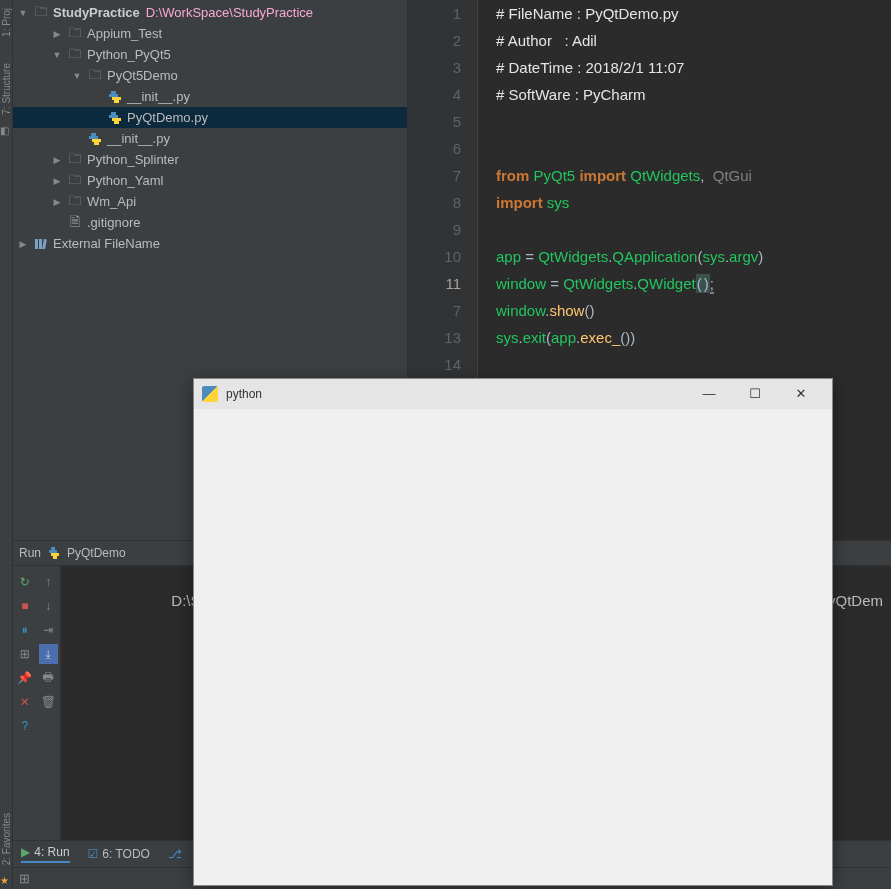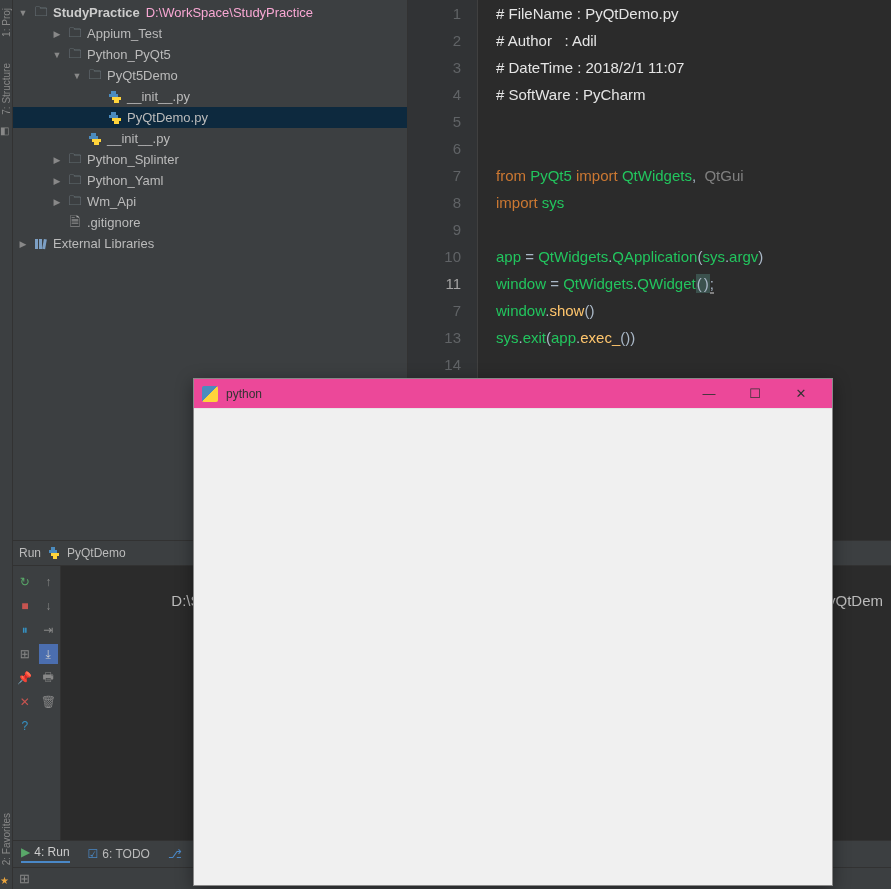--- a/index.html
+++ b/index.html
@@ -19,42 +19,42 @@
 .file-icon { color: #aaa; }
 .lib-icon { color: #7da0c5; }
 .tree-label { color: #bbb; }
 .tree-label.bold { font-weight: bold; color: #ccc; }
 .tree-path { color: #f9a8d4; margin-left: 6px; }
 .editor { flex: 1; background: #2b2b2b; display: flex; font-family: Consolas, monospace; font-size: 15px; line-height: 27px; overflow: hidden; }
 .gutter-nums { width: 70px; background: #313335; color: #606366; text-align: right; padding: 0 16px 0 0; border-right: 1px solid #404040; }
 .gutter-nums .cur { color: #a4a3a3; }
 .code { flex: 1; padding-left: 18px; white-space: pre; color: #a9b7c6; }
 .c-comment { color: #808080; }
-.c-kw { color: #cc7832; font-weight: normal; }
+.c-kw { color: #cc7832; font-weight: bold; }
 .c-func { color: #ffc66d; }
 .c-id { color: #22c55e; }
 .c-p { color: #a9b7c6; }
 .c-paren-hl { background: #3b514d; border: 1px solid #3b514d; }
 .c-red { color: #e5e5e5; }
 .cursor-mark { border-bottom: 2px dotted #808080; }
 .run-panel { height: 300px; background: #2b2b2b; border-top: 1px solid #323232; display: flex; flex-direction: column; }
 .run-header { height: 25px; background: #3c3f41; border-bottom: 1px solid #323232; display: flex; align-items: center; padding: 0 6px; color: #bbb; font-size: 12px; }
 .run-header .py-small { margin: 0 6px; color: #7ec3e6; }
 .run-body { flex: 1; display: flex; }
 .run-tools { width: 48px; background: #3c3f41; border-right: 1px solid #323232; display: flex; flex-direction: column; padding: 4px 2px; }
 .tool-pair { display: flex; gap: 4px; margin: 2px 0; }
 .tool-btn { width: 20px; height: 20px; display: flex; align-items: center; justify-content: center; cursor: pointer; font-size: 12px; }
 .tool-btn.active { background: #4b6eaf; }
 .run-output { flex: 1; padding: 8px 20px; font-family: Consolas, monospace; font-size: 15px; color: #bbb; white-space: pre; overflow: hidden; }
 .bottom-bar { height: 27px; background: #3c3f41; border-top: 1px solid #323232; display: flex; align-items: center; padding: 0 8px; font-size: 12px; gap: 18px; }
 .bottom-item { display: flex; align-items: center; gap: 4px; cursor: pointer; }
 .bottom-item.active { color: #ccc; border-bottom: 2px solid #4a88c7; padding-bottom: 2px; }
 .status-bar { height: 22px; background: #3c3f41; border-top: 1px solid #323232; display: flex; align-items: center; padding: 0 6px; }
 .popup-window { position: absolute; left: 193px; top: 378px; width: 640px; height: 508px; background: #fff; border: 1px solid #888; box-shadow: 0 4px 16px rgba(0,0,0,0.4); z-index: 100; }
-.popup-titlebar { height: 30px; display: flex; align-items: center; padding: 0 8px; background: #ec4899; border-bottom: 1px solid #e5e5e5; font-size: 12px; color: #333; }
+.popup-titlebar { height: 30px; display: flex; align-items: center; padding: 0 8px; background: #e5e5e5; border-bottom: 1px solid #e5e5e5; font-size: 12px; color: #333; }
 .popup-titlebar .app-icon { width: 16px; height: 16px; margin-right: 8px; background: linear-gradient(135deg,#4b8bbe 50%,#ffd43b 50%); border-radius: 2px; }
 .popup-controls { margin-left: auto; display: flex; }
 .popup-ctrl { width: 46px; height: 30px; display: flex; align-items: center; justify-content: center; color: #333; cursor: pointer; font-size: 13px; }
 .popup-body { height: calc(100% - 30px); background: #f0f0f0; }
 svg { display: block; }
 </style>
 </head>
 <body>
 
 <div class="app">
@@ -152,21 +152,21 @@
           </div>
         <div class="tree-row" style="padding-left:4px">
           <span class="tree-arrow">▶</span>
           <span class="tree-icon lib-icon">
             <svg width="14" height="14" viewBox="0 0 14 14">
                 <rect x="1" y="2" width="3" height="10" fill="#7da0c5"></rect>
                 <rect x="5" y="2" width="3" height="10" fill="#7da0c5"></rect>
                 <rect x="9" y="2" width="3" height="10" fill="#7da0c5" transform="rotate(10 10 7)"></rect>
               </svg>
           </span>
-          <span class="tree-label">External Libraries</span>
+          <span class="tree-label">External FileName</span>
         </div>
       </div>
 
       <div class="editor">
         <div class="gutter-nums" id="gutter-nums">
             <div>1</div>
             <div>2</div>
             <div>3</div>
             <div>4</div>
             <div>5</div>

